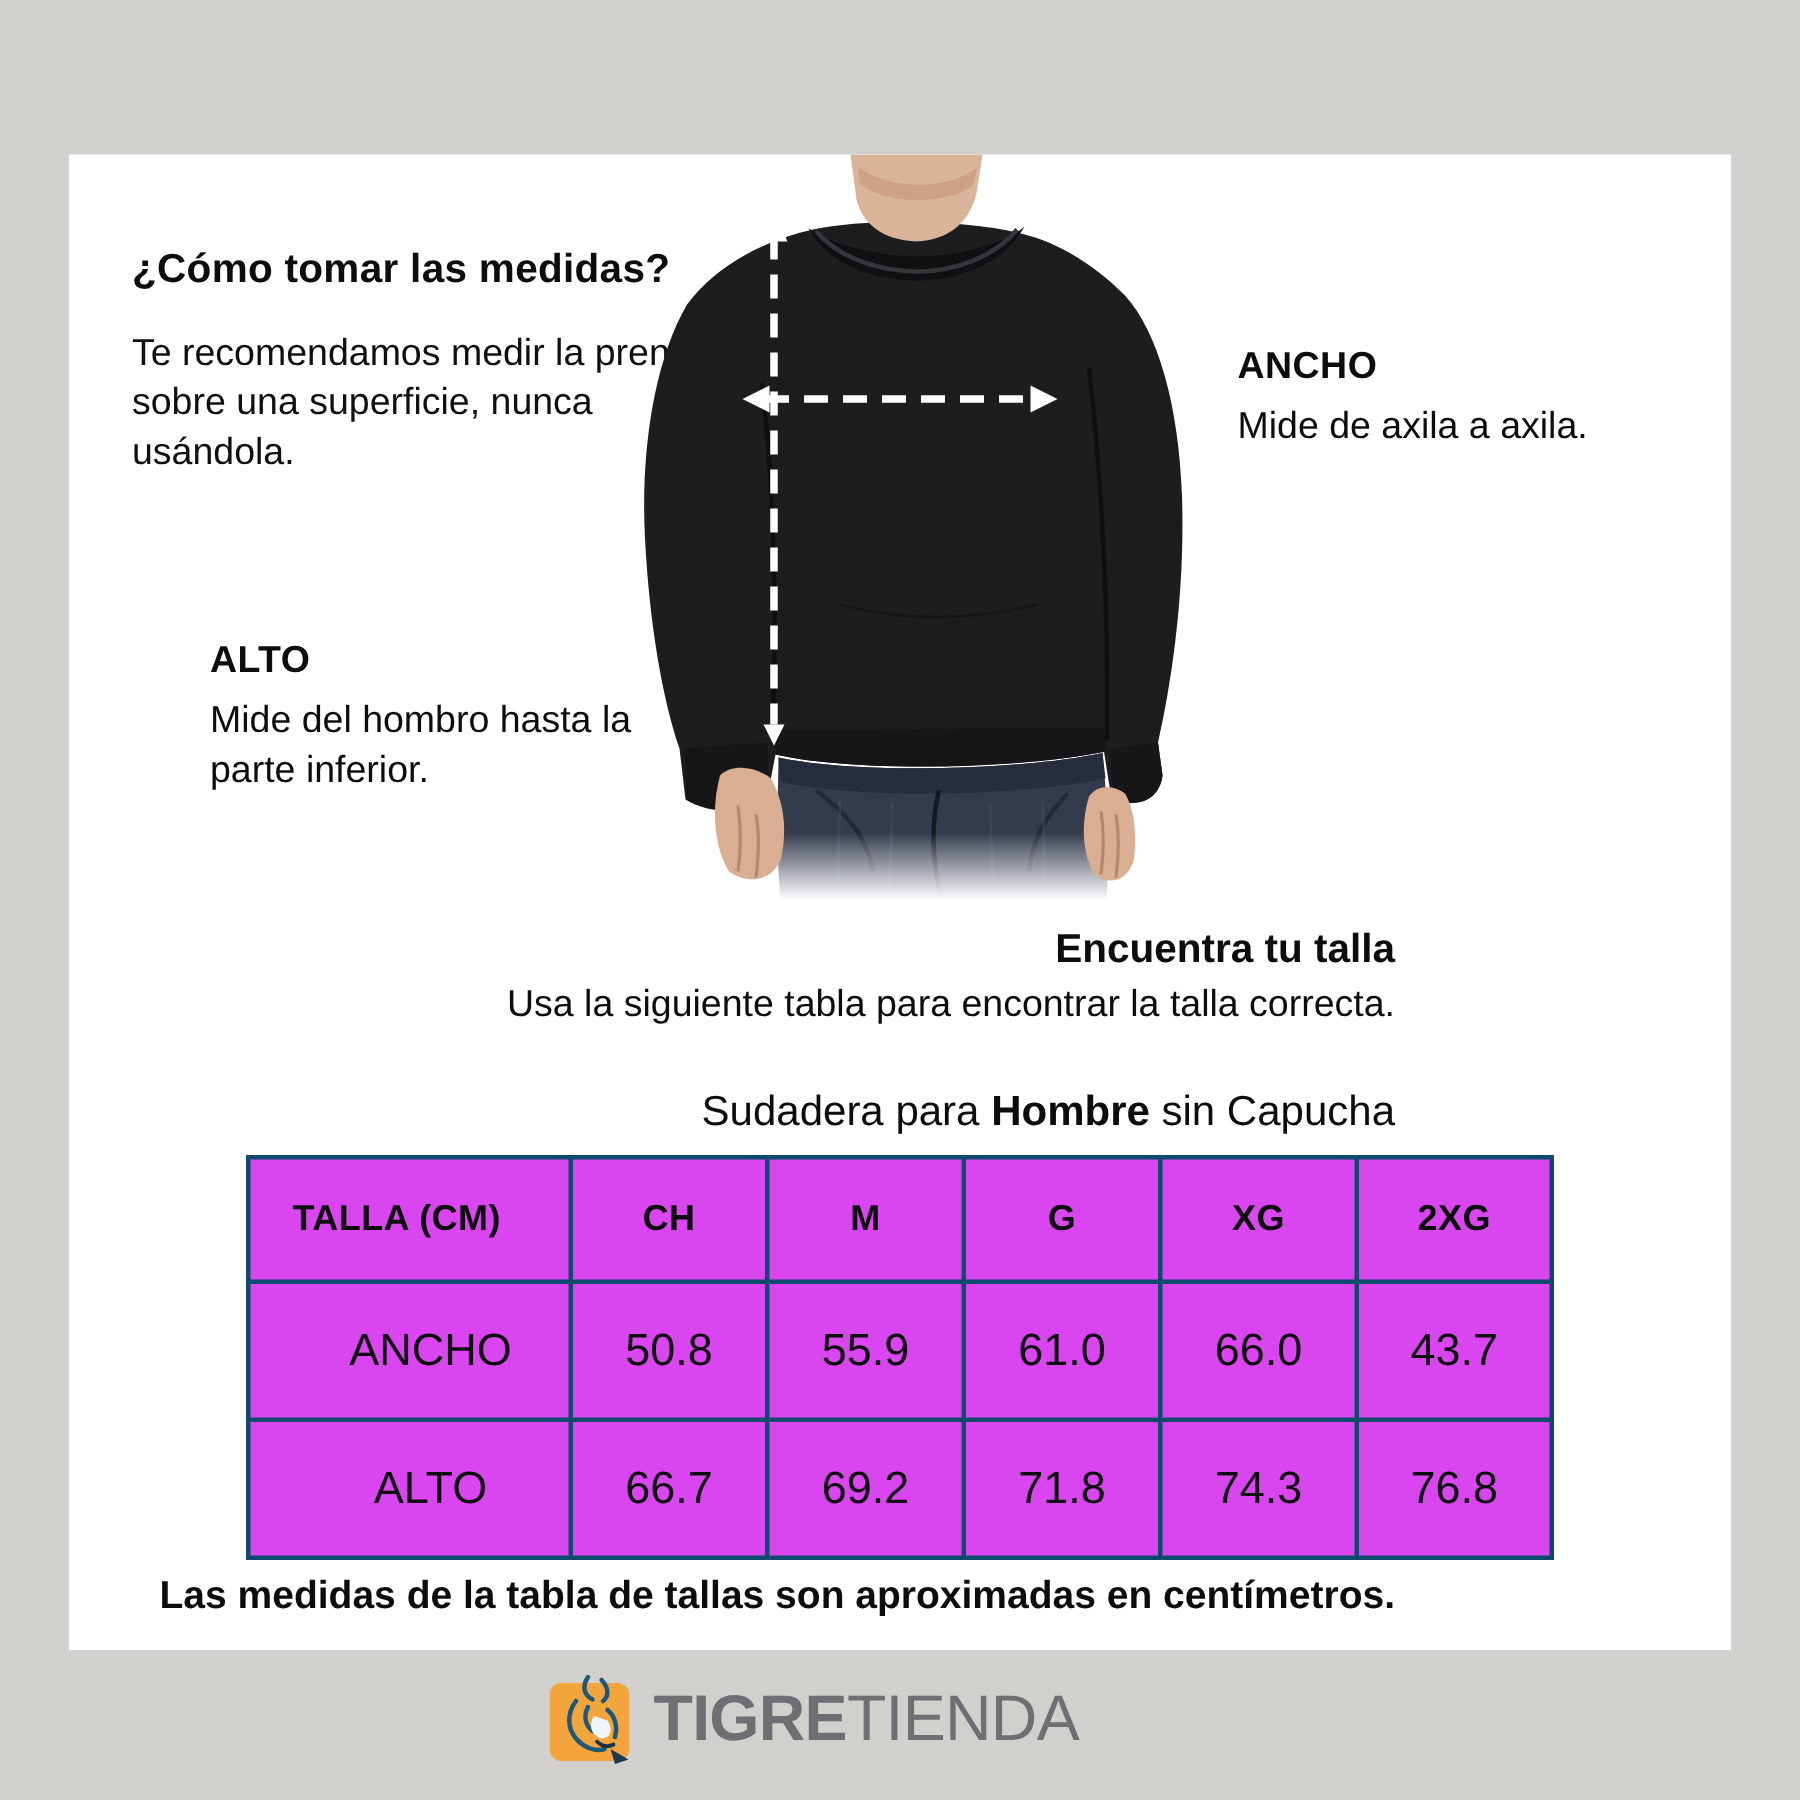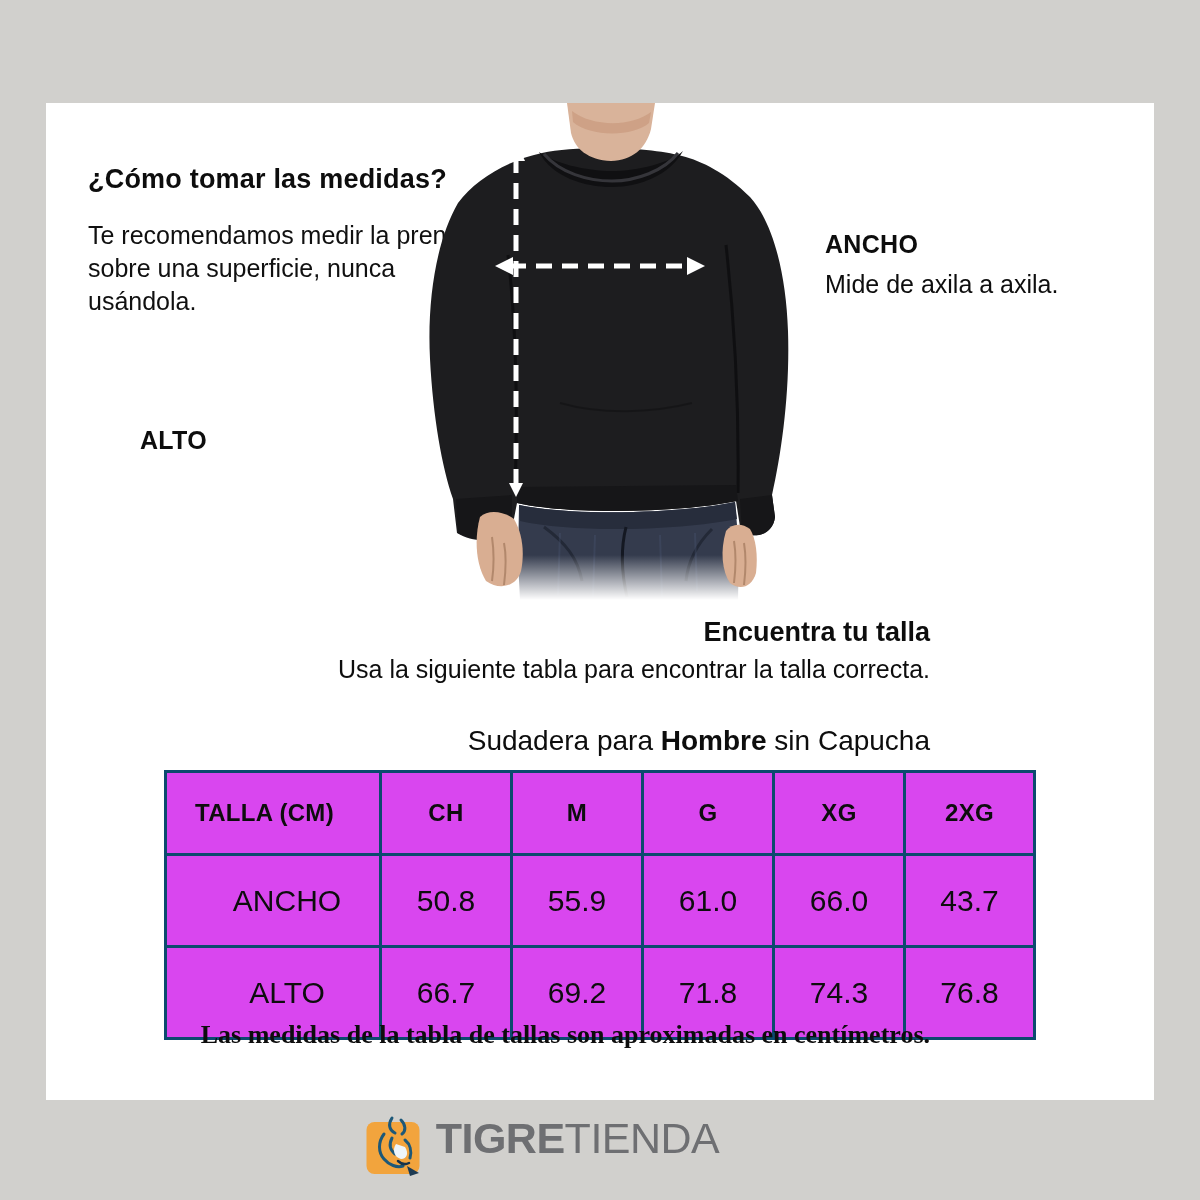--- a/index.html
+++ b/index.html
@@ -33,24 +33,24 @@
   .product .b { font-weight:700; }
 
   
   table.sizes { position:absolute; left:164px; top:770px; border-collapse:collapse; table-layout:fixed; }
   table.sizes th, table.sizes td { border:3px solid #0c4a6e; background:#d946ef; }
   table.sizes tr.hdr th { height:83px; font-size:24px; font-weight:700; letter-spacing:.3px; }
   table.sizes tr.data td { height:92px; font-size:30px; font-weight:400; text-align:center; }
   table.sizes .rowlab { text-align:left; padding-left:28px; font-size:24px; font-weight:700; }
   .c0{width:215px;} .c1{width:131px;} .c2{width:131px;} .c3{width:131px;} .c4{width:131px;} .c5{width:130px;}
 
-  .footnote { top:1020px; font-size:26px; font-weight:700;font-family:Liberation Serif, serif; }
+  .footnote { top:1048px; font-size:26px; font-weight:700; }
 
   
-  .logo { position:absolute; left:0; top:1114px; width:1084px; display:flex; justify-content:center; align-items:flex-start; gap:15px; }
+  .logo { position:absolute; left:0; top:1114px; width:1084px; display:flex; justify-content:center; align-items:center; gap:15px; }
   .logo-text { font-size:43px; color:#6e6f72; letter-spacing:-0.5px; white-space:nowrap; }
   .logo-text .t-bold { font-weight:700; }
   .logo-text .t-light { font-weight:400; }
 </style>
 </head>
 <body>
 
 <div class="stage">
   <div class="card"></div>
 
@@ -118,20 +118,21 @@
     </svg>
   </div>
 
   <div class="abs note ancho">
     <div class="lbl">ANCHO</div>
     <div class="dsc">Mide de axila a axila.</div>
   </div>
 
   <div class="abs note alto">
     <div class="lbl">ALTO</div>
+    <div class="dsc">Mide del hombro hasta la parte inferior.</div>
   </div>
 
   <div class="abs center-line find-title">Encuentra tu talla</div>
   <div class="abs center-line find-sub">Usa la siguiente tabla para encontrar la talla correcta.</div>
   <div class="abs center-line product"><span>Sudadera para </span><span class="b">Hombre</span><span> sin Capucha</span></div>
 
   <table class="sizes">
     <tbody>
         <tr class="hdr">
       <th class="c0 rowlab">TALLA (CM)</th>

